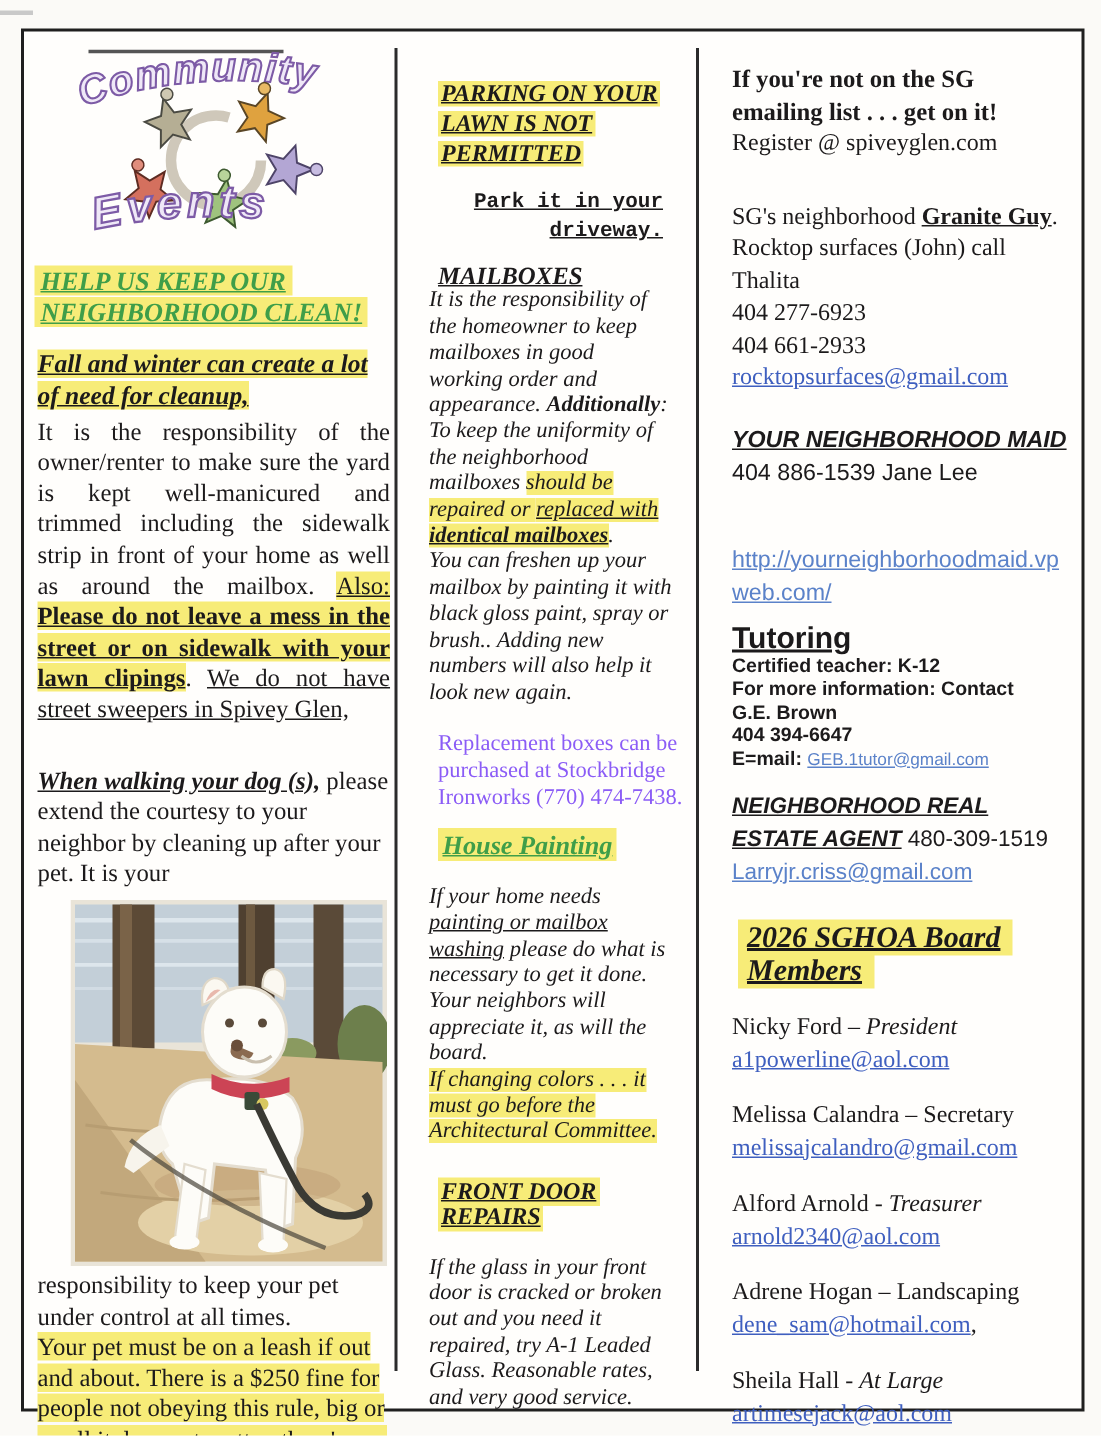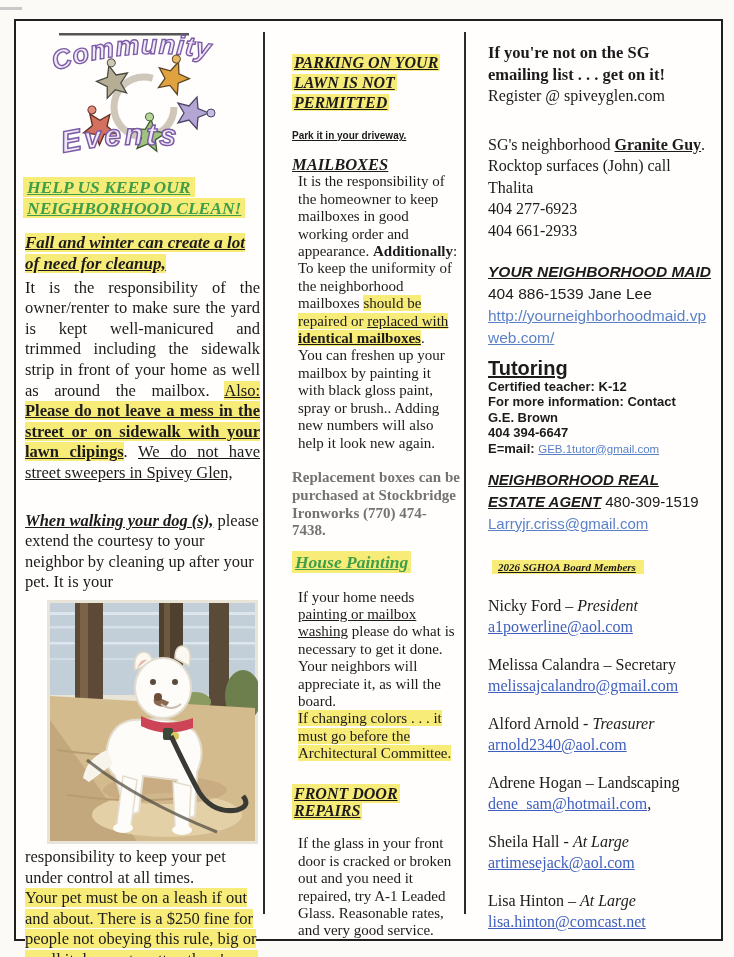--- a/index.html
+++ b/index.html
@@ -46,47 +46,48 @@
   .dog-para{margin:27px 0 0 2px;}
   .photo{display:block;margin:7px 0 0 24px;}
   .pet-para{margin:3px 0 0 2px;}
   .leash-para{margin:0 0 0 2px;}
 
   
   .parking-head{margin:26px 0 0 18px;width:150px;font-weight:bold;font-style:italic;font-size:16px;line-height:20px;}
   .parking-head .hl{text-decoration:underline;padding:0 2px;}
   .park-note{
     margin:13px 0 0 18px;width:150px;
-    font-family:Liberation Sans, sans-serif;font-size:10px;font-weight:bold;line-height:19px;
+    font-family:Liberation Mono, monospace;font-size:14px;font-weight:bold;line-height:19px;
     text-decoration:underline;
+    text-align:right;
   }
   .mail-head{margin:11px 0 0 18px;font-weight:bold;font-style:italic;font-size:16.5px;}
-  .col2 p{margin:0 0 0 24px;width:162px;}
-  .replacement{margin:17px 0 0 18px;width:168px;color:#737373;font-weight:bold;line-height:17.8px;}
+  .col2 p{margin:0 0 0 12px;width:162px;font-style:italic;}
+  .replacement{margin:17px 0 0 18px;width:168px;color:#8b5cf6;font-weight:normal;line-height:17.8px;}
   .house-head{margin:14px 0 0 18px;color:#3f9e49;font-weight:bold;font-style:italic;font-size:17.5px;width:fit-content;}
   .house-head .hl{text-decoration:underline;padding:1px 3px;}
   .painting-para{margin-top:17px !important;}
   .colors-note{margin-top:0 !important;}
   .door-head{margin:22px 0 0 18px;font-weight:bold;font-style:italic;font-size:16px;width:fit-content;}
   .door-head .hl{text-decoration:underline;padding:1px 2px;}
   .door-para{margin-top:16px !important;}
 
   
   .emailing{margin:15px 0 0 16px;font-weight:bold;font-size:16.5px;width:216px;}
   .register{margin:0 0 0 16px;}
   .granite{margin:27px 0 0 16px;}
   .maid{margin:20px 0 0 16px;font-family:"Liberation Sans",sans-serif;font-size:15.5px;line-height:22px;}
   .maid-head{font-weight:bold;font-style:italic;text-decoration:underline;}
-  .maid-url{display:block;width:225px;word-break:break-all;line-height:22px;}
+  .maid-url{display:block;width:225px;word-break:break-all;line-height:22px;margin-top:36px;}
   .tutoring{margin:9px 0 0 16px;font-family:"Liberation Sans",sans-serif;font-size:13px;line-height:15.5px;font-weight:bold;}
   .tut-head{font-size:20px;text-decoration:underline;line-height:20px;}
   .tut-link{font-size:11.5px;font-weight:normal;}
   .realestate{margin:12px 0 0 16px;font-family:"Liberation Sans",sans-serif;font-size:15px;line-height:22px;}
   .re-head{font-weight:bold;font-style:italic;text-decoration:underline;}
-  .board-head{margin:22px 0 0 20px;font-weight:bold;font-style:italic;font-size:11px;width:fit-content;}
+  .board-head{margin:22px 0 0 20px;font-weight:bold;font-style:italic;font-size:20px;width:fit-content;}
   .board-head .hl{text-decoration:underline;padding:1px 8px 1px 6px;}
   .member{margin:16px 0 0 16px;line-height:21.5px;}
   .member:first-of-type{margin-top:18px;}
   .ri{font-style:italic;}
 </style>
 </head>
 <body>
 
 <div class="scan-artifact"></div>
 
@@ -244,20 +245,21 @@
   <div class="col col3">
 
     <div class="emailing">If you're not on the SG emailing list . . . get on it!</div>
     <div class="register">Register @ spiveyglen.com</div>
 
     <div class="granite">
       <span>SG's neighborhood </span><span class="bu">Granite Guy</span><span>.</span><br>
       <span>Rocktop surfaces (John) call Thalita</span><br>
       <span>404 277-6923</span><br>
       <span>404 661-2933</span><br>
+      <span class="link">rocktopsurfaces@gmail.com</span>
     </div>
 
     <div class="maid">
       <span class="maid-head">YOUR NEIGHBORHOOD MAID</span><br>
       <span>404 886-1539 Jane Lee</span>
       <span class="slink maid-url">http://yourneighborhoodmaid.vpweb.com/</span>
     </div>
 
     <div class="tutoring">
       <span class="tut-head">Tutoring</span><br>

